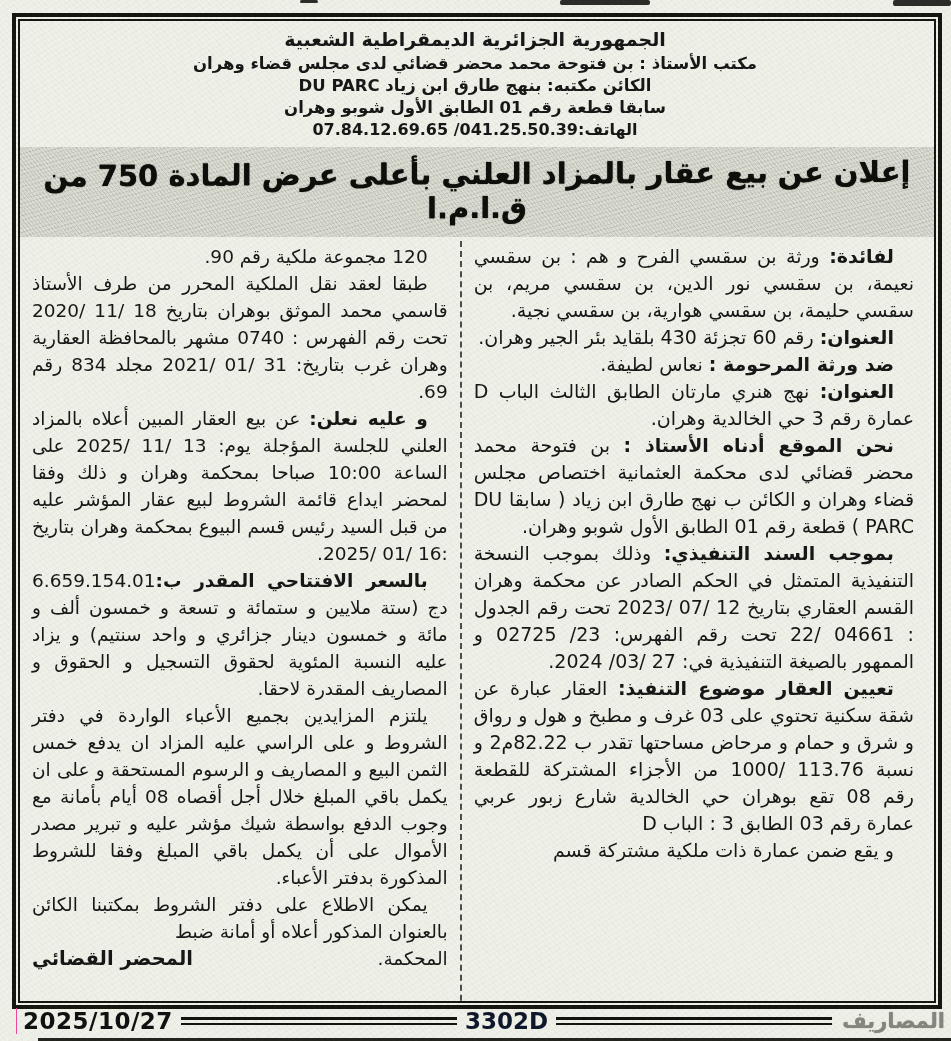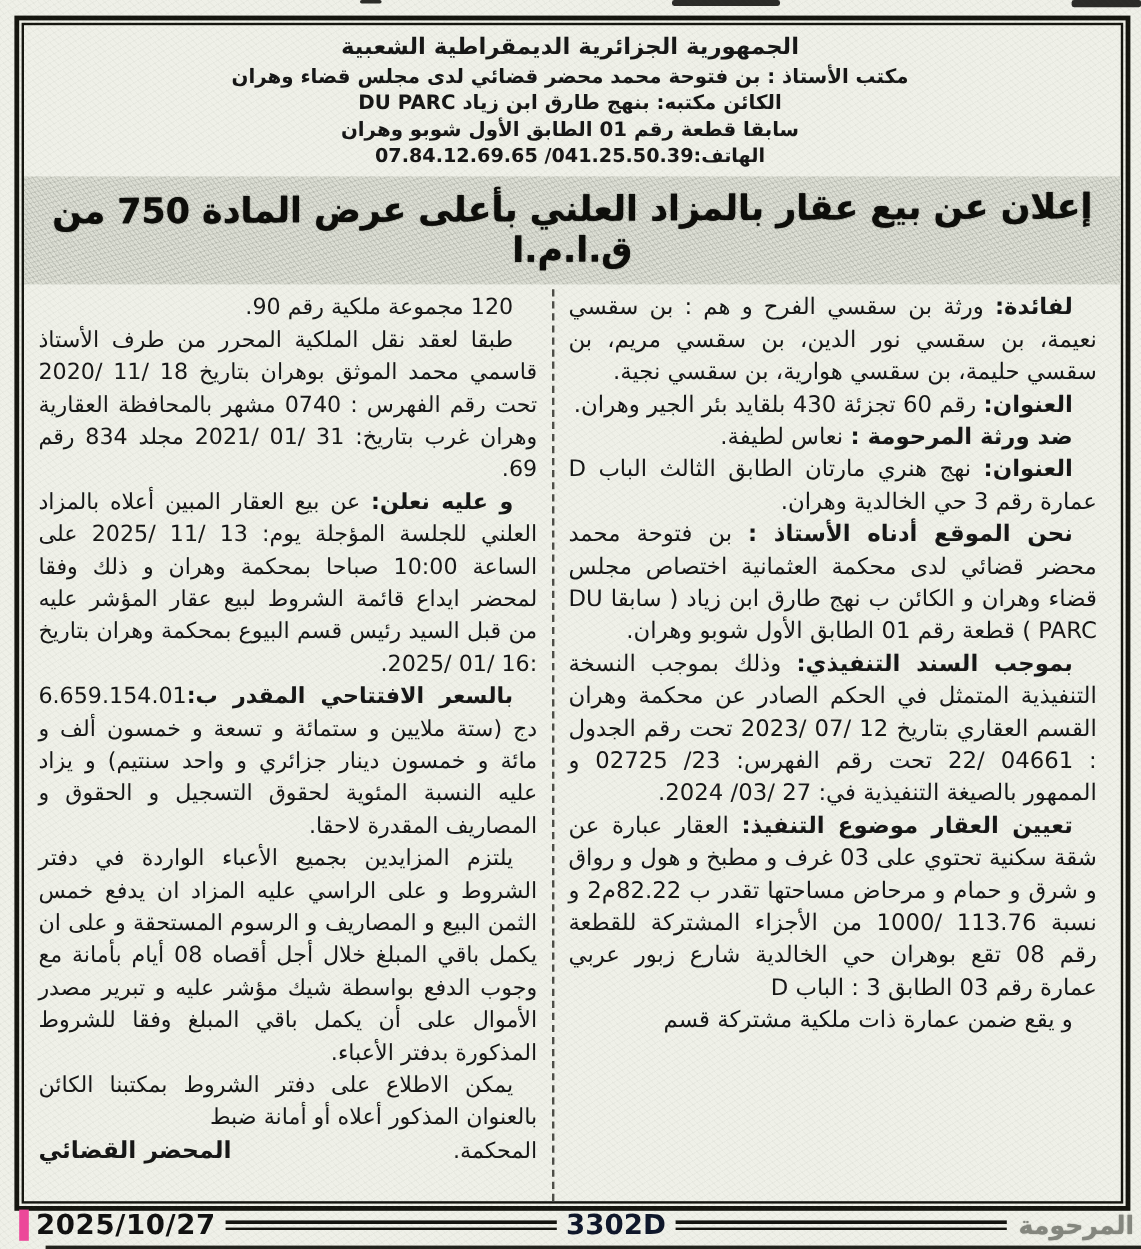--- a/index.html
+++ b/index.html
@@ -70,21 +70,21 @@
   .closing-row .closing{font-size:18.5px;}
   .closing-row .signature{font-weight:800;font-size:19.5px;}
   
   .footer{
     position:absolute;left:0;right:0;bottom:2px;height:36px;
     display:flex;align-items:center;direction:ltr;z-index:6;
   }
   .footer .date{
     font-weight:800;font-size:23px;letter-spacing:.5px;color:#111;
     margin-left:16px;white-space:nowrap;
-    border-left:8px solid #ec4899;padding-left:6px;
+    border-left:1px solid #ec4899;padding-left:6px;
   }
   .dbl-rule{flex:1;height:8px;border-top:3px solid #14140f;border-bottom:2px solid #14140f;margin:0 8px;box-sizing:border-box;}
   .footer .ref{font-weight:800;font-size:23px;color:#0f172a;white-space:nowrap;}
   .footer .logo{
     font-weight:800;font-size:21px;color:#84867e;margin:0 6px 0 2px;
     text-shadow:0 0 1px #84867e;white-space:nowrap;direction:rtl;
   }
   .bottom-hairline{position:absolute;left:38px;right:0;bottom:0;height:3px;background:#23231d;}
 </style>
 </head>
@@ -140,17 +140,17 @@
       </div>
 
     </div>
   </div>
 
   <div class="footer">
     <span class="date">2025/10/27</span>
     <span class="dbl-rule"></span>
     <span class="ref">3302D</span>
     <span class="dbl-rule"></span>
-    <span class="logo">المرحومة</span>
+    <span class="logo">المصاريف</span>
   </div>
   <div class="bottom-hairline"></div>
 
 </div>
 
 </body></html>

